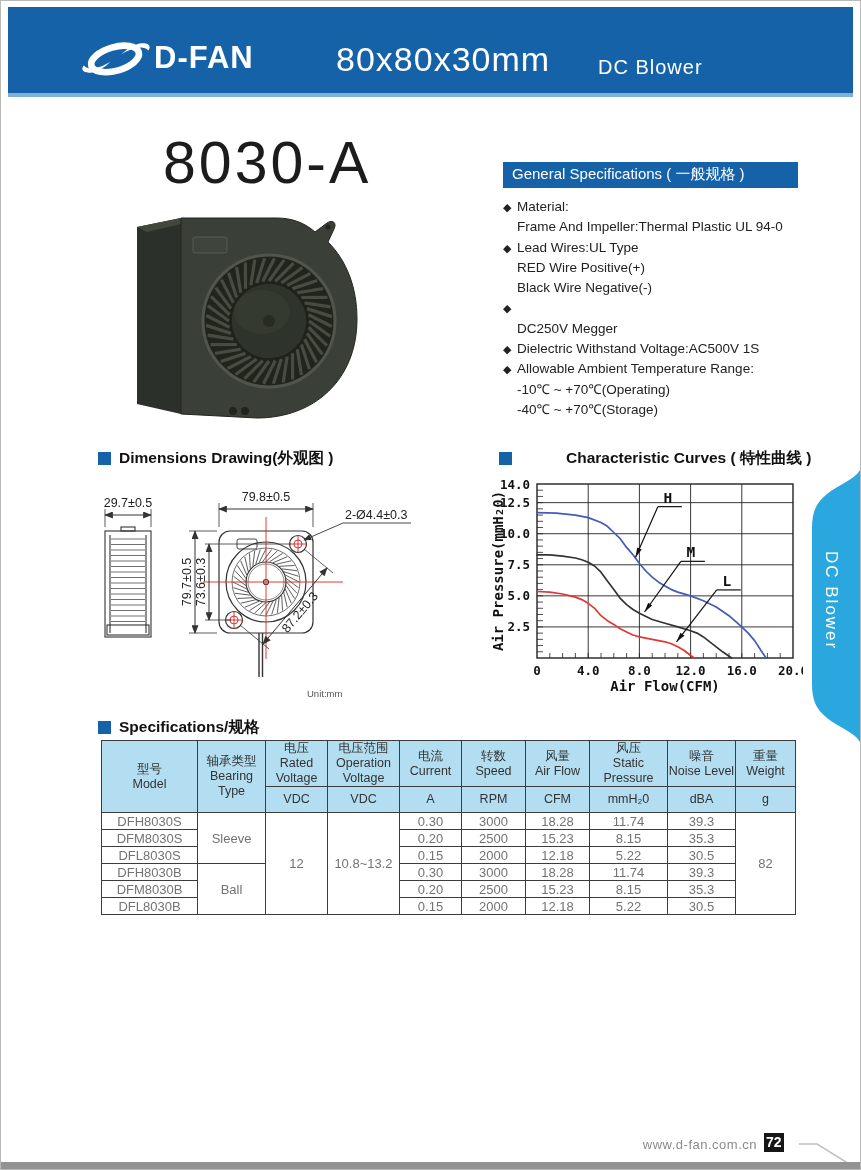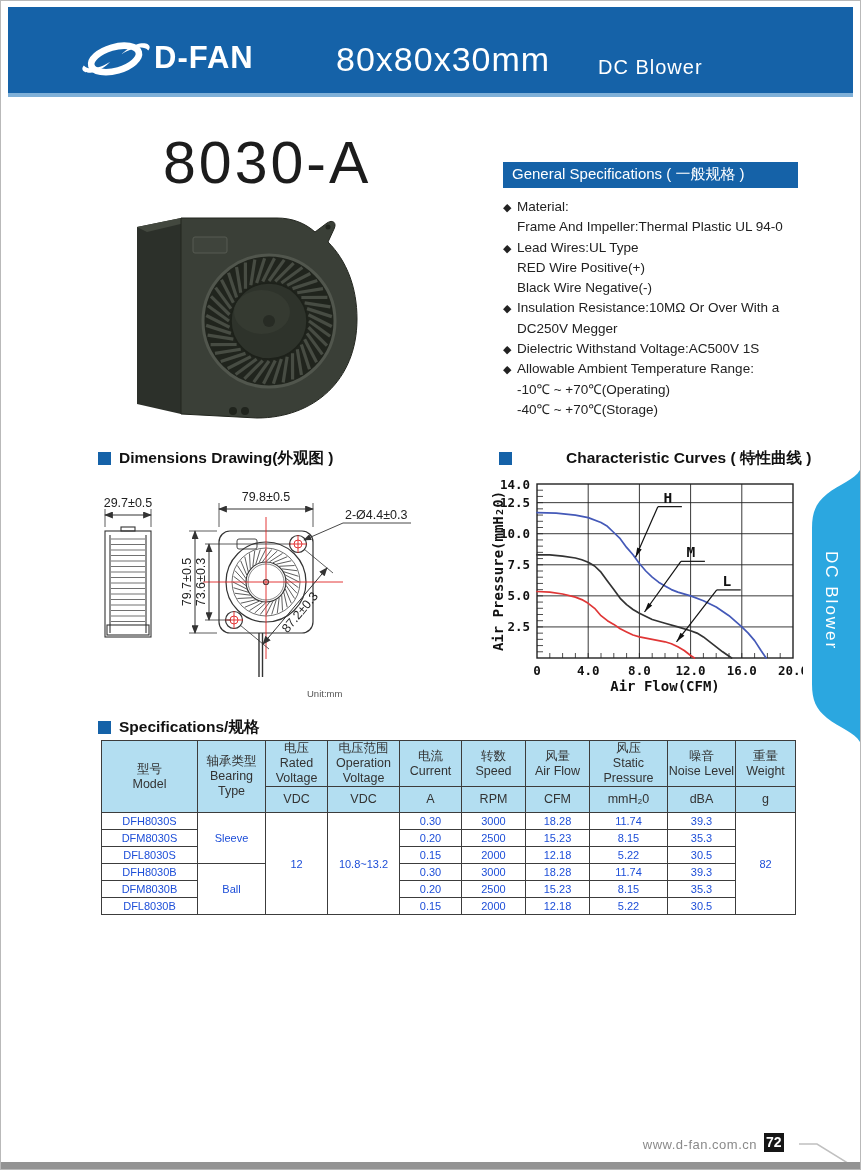--- a/index.html
+++ b/index.html
@@ -39,21 +39,21 @@
   .ann { font:700 14.5px "DejaVu Sans Mono", monospace; fill:#111; }
   .dim-text { font:12.5px "Liberation Sans", sans-serif; fill:#222; }
   .unit-text { font:9.5px "Liberation Sans", sans-serif; fill:#555; }
   
   .spec-table { position:absolute; left:100px; top:739px; width:694px; border-collapse:collapse; table-layout:fixed; }
   .spec-table th, .spec-table td { border:1px solid #3c3c3c; text-align:center; padding:0; }
   .spec-table thead th { background:#B3DEF1; font-weight:400; color:#333; font-size:12.5px; line-height:15px; }
   .spec-table thead tr:first-child { height:45px; }
   .spec-table thead tr:last-child  { height:26px; }
   .spec-table tbody tr { height:17px; }
-  .spec-table tbody td { font-size:11px; color:#1d4ed8; }
+  .spec-table tbody td { font-size:13px; color:#737373; }
   
   .tab-svg { position:absolute; left:811px; top:461px; width:50px; height:290px; }
   .tab-label { position:absolute; left:820px; top:550px; writing-mode:vertical-rl; color:#fff; font-size:17px; letter-spacing:2px; }
   
   .footer-url { position:absolute; right:103px; top:1136px; font-size:13px; color:#8a8a8a; letter-spacing:0.5px; }
   .page-num { position:absolute; left:763px; top:1132px; background:#161616; color:#fff; font-size:14px; font-weight:700; padding:1px 2px 2px; }
   .corner-svg { position:absolute; left:796px; top:1133px; width:64px; height:37px; }
   .bottom-bar { position:absolute; left:0; right:0; bottom:0; height:7px; background:#939393; }
 </style>
 </head>
@@ -154,21 +154,20 @@
         <div class="gs-line">
           <span class="gs-bullet"></span>
           <span>RED Wire Positive(+)</span>
         </div>
         <div class="gs-line">
           <span class="gs-bullet"></span>
           <span>Black Wire Negative(-)</span>
         </div>
         <div class="gs-line">
           <span class="gs-bullet">◆</span>
-          <span>Insulation Resistance:10MΩ Or Over With a</span>
         </div>
         <div class="gs-line">
           <span class="gs-bullet"></span>
           <span>DC250V Megger</span>
         </div>
         <div class="gs-line">
           <span class="gs-bullet">◆</span>
           <span>Dielectric Withstand Voltage:AC500V 1S</span>
         </div>
         <div class="gs-line">

